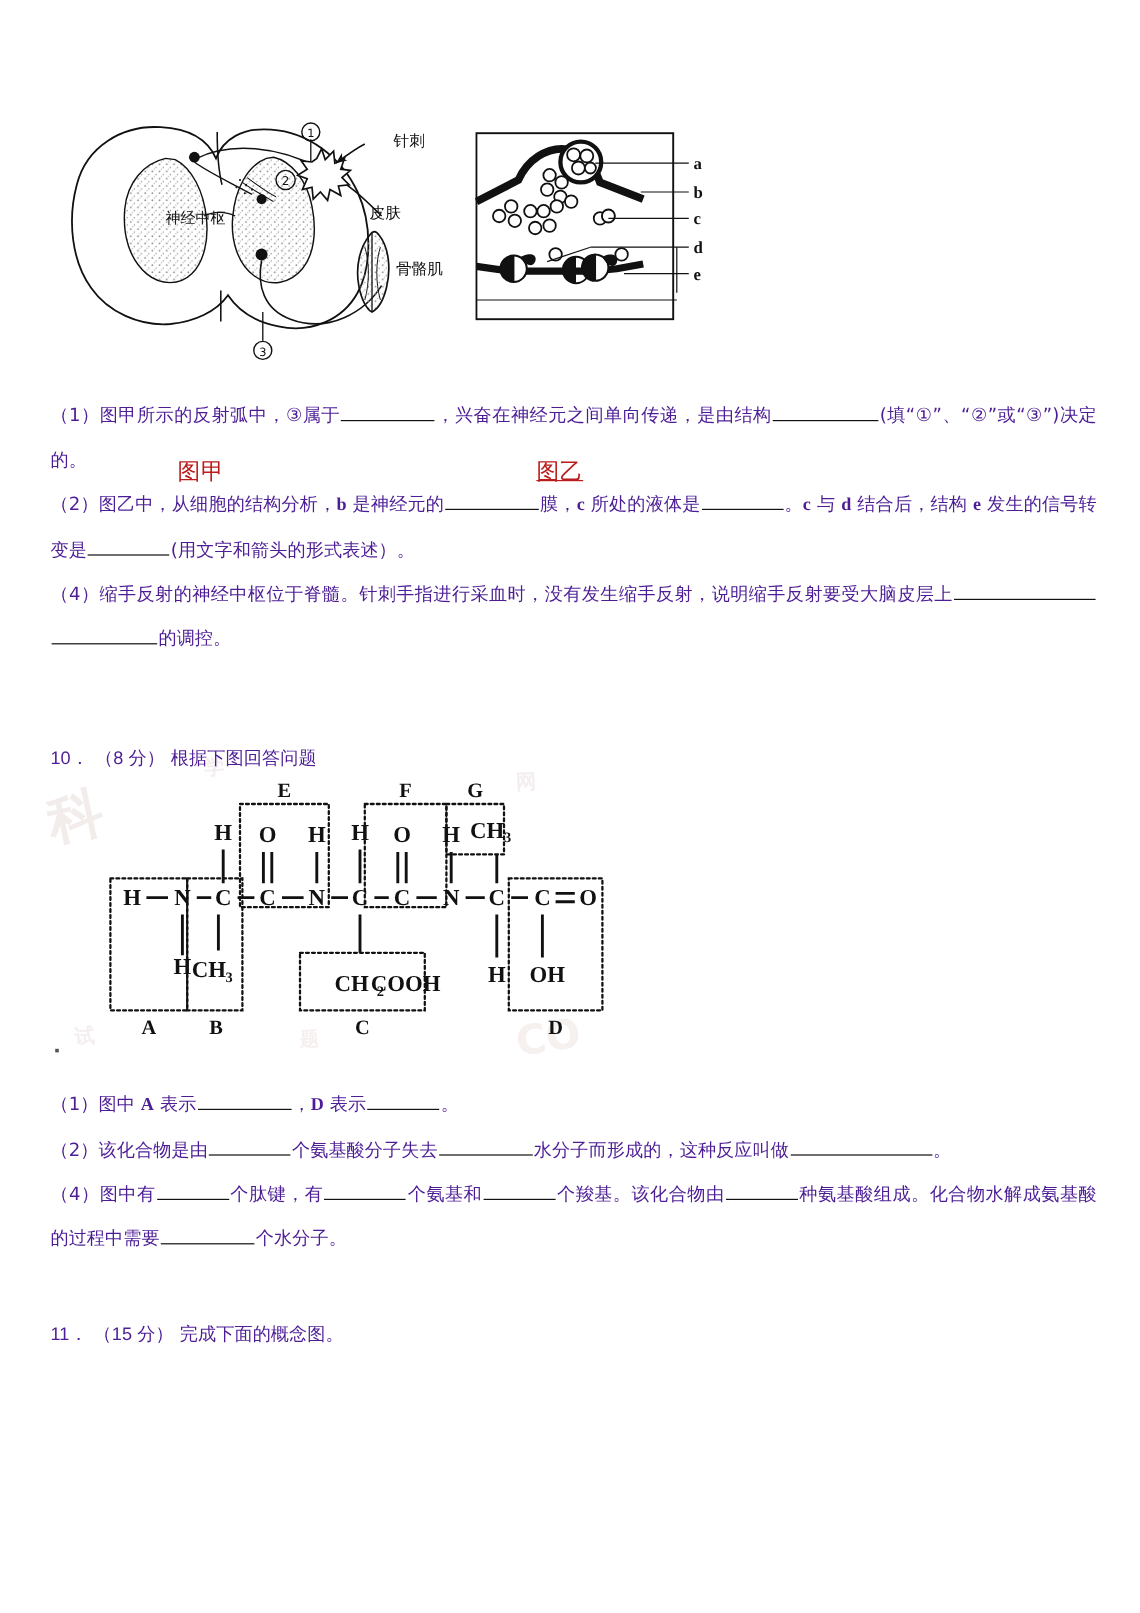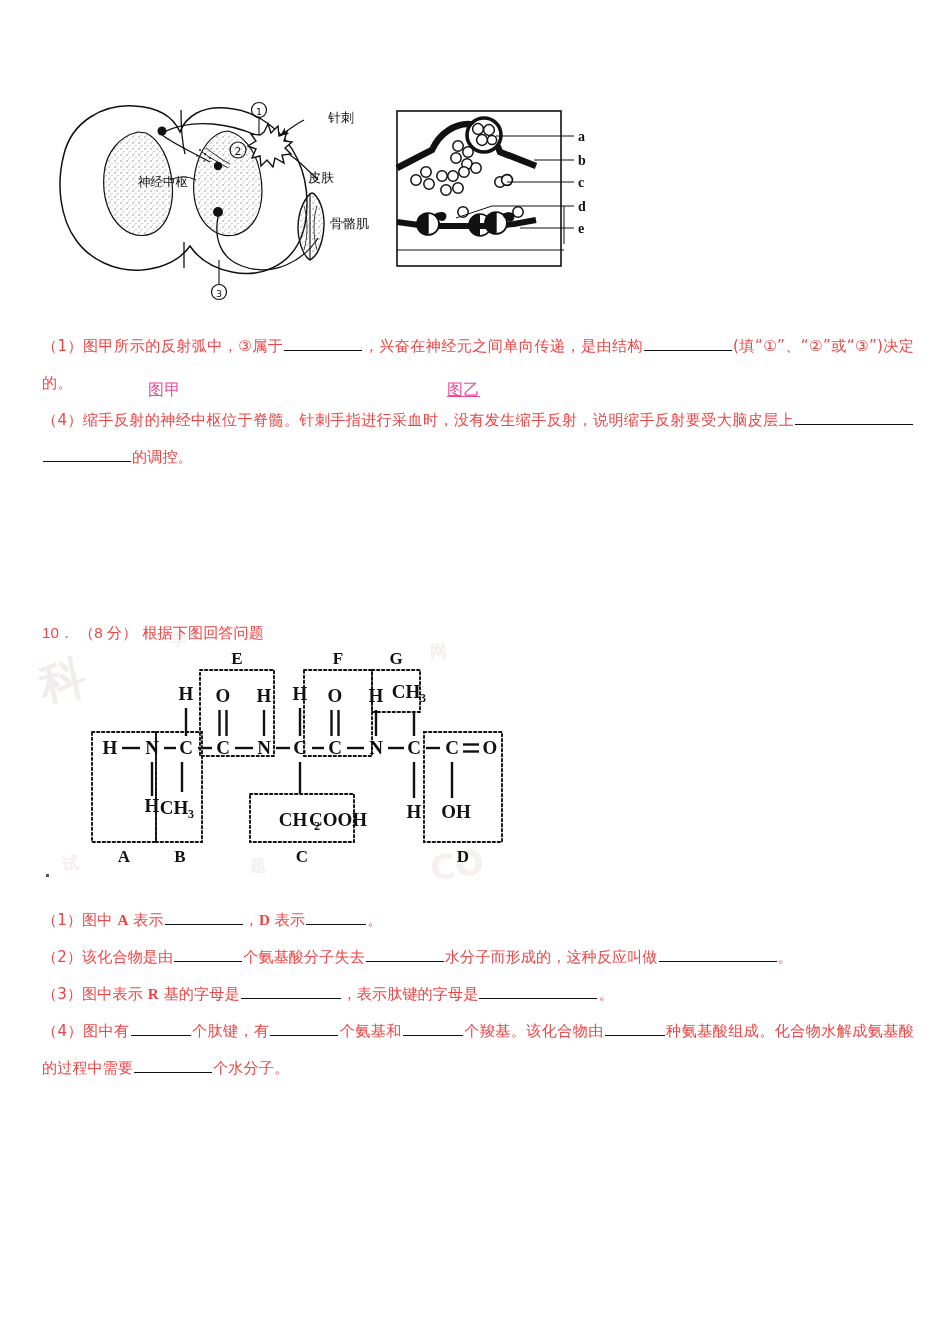--- a/index.html
+++ b/index.html
@@ -26,41 +26,41 @@
     left: 0; top: 88px;
     width: 950px;
     height: 232px;
   }
 
   
   .fig-a { position: absolute; left: 42px; top: 0; width: 330px; height: 232px; }
   .fig-a svg, .fig-b svg { display: block; }
   .fig-cap {
     position: absolute;
-    font-size: 16px;
+    font-size: 19px;
     font-family: "DejaVu Sans", "Liberation Sans", sans-serif;
-    color: #ec4899;
+    color: #b91c1c;
     letter-spacing: .5px;
     white-space: nowrap;
   }
   .cap-a { left: 148px; top: 292px; }
   .cap-b { left: 447px; top: 292px; text-decoration: underline; }
 
   
   .fig-b { position: absolute; left: 396px; top: 22px; width: 215px; height: 170px; }
 
   
   .qtext {
     position: absolute;
     left: 42px;
     width: 872px;
     font-size: 15.1px;
     line-height: 37px;
     font-family: "DejaVu Sans", "Liberation Sans", sans-serif;
-    color: #ef4444;
+    color: #4c1d95;
     text-align: justify;
     letter-spacing: .1px;
   }
   .q9 { top: 328px; }
   .q10h { top: 614px; }
   .q10q { top: 902px; }
   .q11h { top: 1094px; }
 
   .qtext p { margin: 0; padding: 0; }
   .blank {
@@ -286,20 +286,21 @@
         <text x="182" y="123" font-family="Liberation Serif, serif" font-size="14" font-weight="bold" fill="#111">e</text>
       </svg>
     </div>
 
     <div class="fig-cap cap-a">图甲</div>
     <div class="fig-cap cap-b">图乙</div>
   </div>
 
   <div class="qtext q9">
     <p>（1）图甲所示的反射弧中，③属于<span class="blank b8"></span>，兴奋在神经元之间单向传递，是由结构<span class="blank b9"></span>(填“①”、“②”或“③”)决定的。</p>
+    <p>（2）图乙中，从细胞的结构分析，<span class="latin">b</span> 是神经元的<span class="blank b8"></span>膜，<span class="latin">c</span> 所处的液体是<span class="blank b7"></span>。<span class="latin">c</span> 与 <span class="latin">d</span> 结合后，结构 <span class="latin">e</span> 发生的信号转变是<span class="blank b7"></span>(用文字和箭头的形式表述）。</p>
     <p>（4）缩手反射的神经中枢位于脊髓。针刺手指进行采血时，没有发生缩手反射，说明缩手反射要受大脑皮层上<span class="blank b12"></span><span class="blank b9"></span>的调控。</p>
   </div>
 
   <div class="qtext q10h">
     <p>
       <span class="num">10．</span>
       <span class="num">（8 分）</span>
       <b>根据下图回答问题</b>
     </p>
   </div>
@@ -403,18 +404,24 @@
       <text class="gl" x="375" y="210">D</text>
       <text class="gl" x="149" y="12">E</text>
       <text class="gl" x="250" y="12">F</text>
       <text class="gl" x="308" y="12">G</text>
     </svg>
   </div>
 
   <div class="qtext q10q">
     <p>（1）图中 <span class="latin">A</span> 表示<span class="blank b8"></span>，<span class="latin">D</span> 表示<span class="blank b6"></span>。</p>
     <p>（2）该化合物是由<span class="blank b7"></span>个氨基酸分子失去<span class="blank b8"></span>水分子而形成的，这种反应叫做<span class="blank b12"></span>。</p>
-    <p>（3）图中表示 <span class="latin">R</span> 基的字母是<span class="blank b10"></span>，表示肽键的字母是<span class="blank b12"></span>。</p>
     <p>（4）图中有<span class="blank b6"></span>个肽键，有<span class="blank b7"></span>个氨基和<span class="blank b6"></span>个羧基。该化合物由<span class="blank b6"></span>种氨基酸组成。化合物水解成氨基酸的过程中需要<span class="blank b8"></span>个水分子。</p>
   </div>
 
+  <div class="qtext q11h">
+    <p>
+      <span class="num">11．</span>
+      <span class="num">（15 分）</span>
+      <b>完成下面的概念图。</b>
+    </p>
+  </div>
 
 </div>
 
 </body></html>

